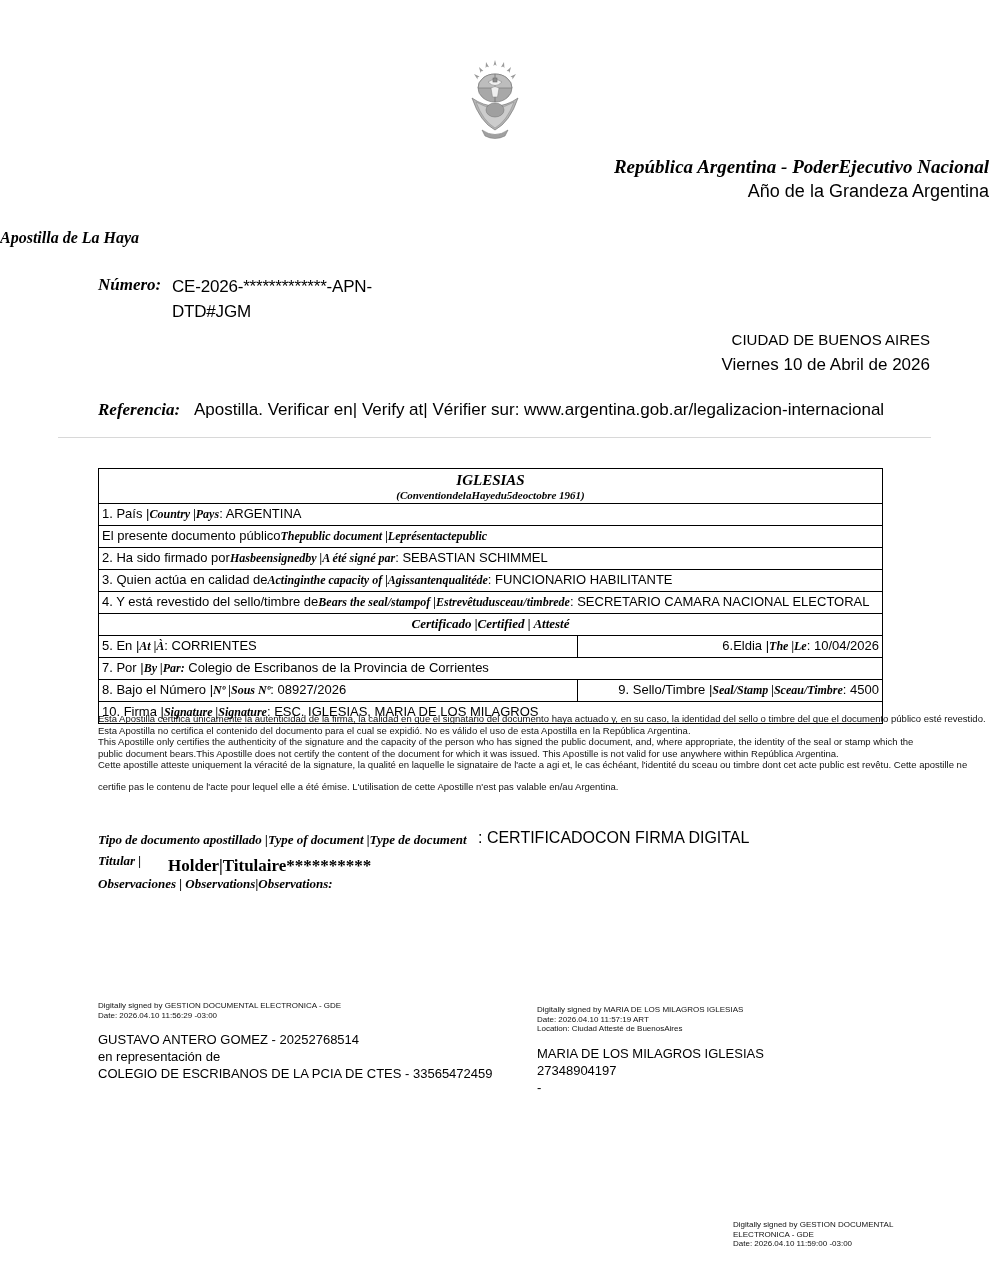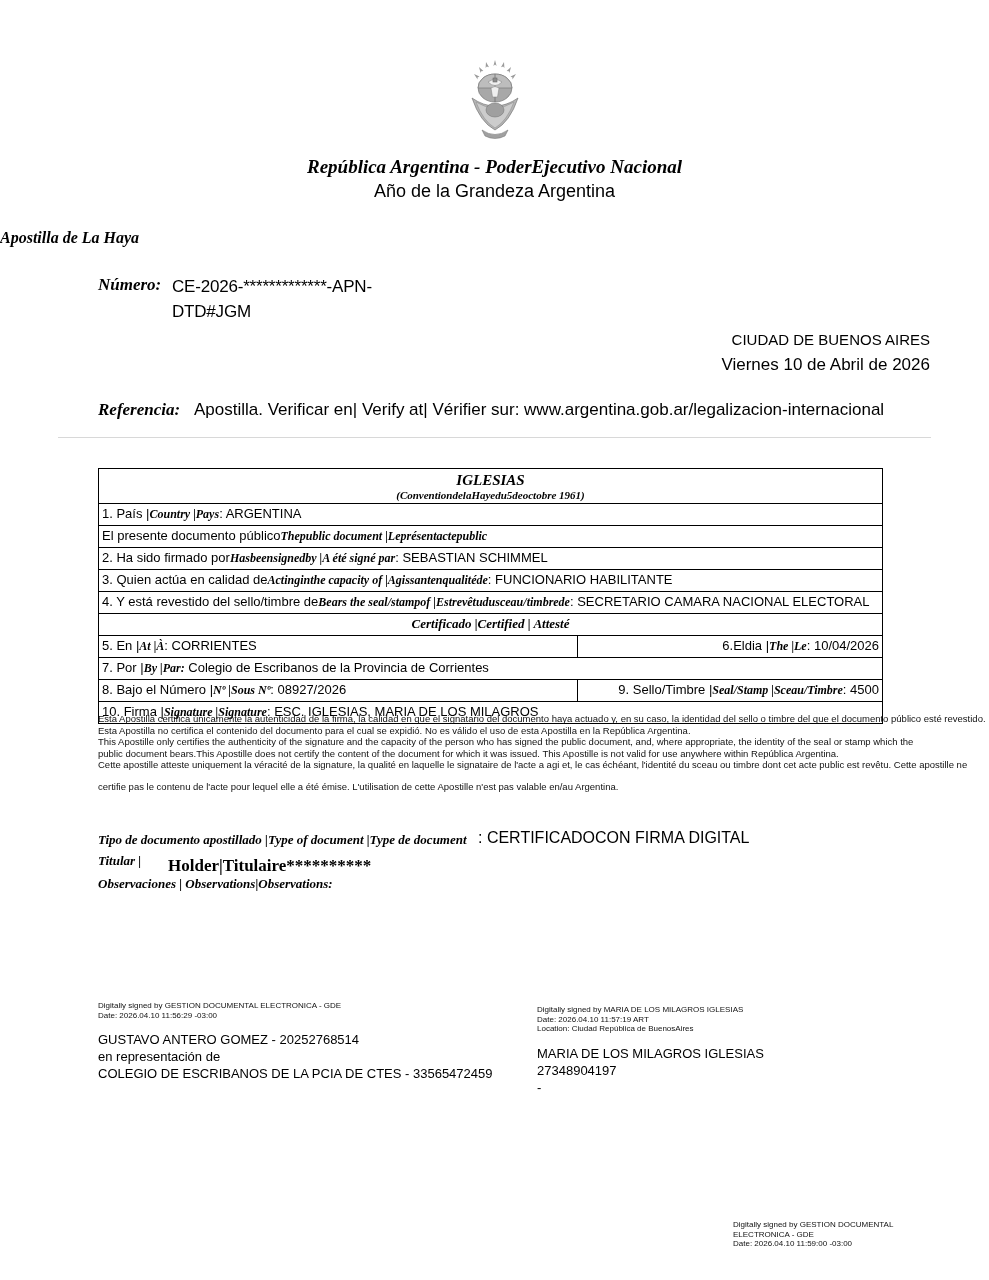--- a/index.html
+++ b/index.html
@@ -27,32 +27,32 @@
     left: 462px;
     top: 58px;
     width: 66px;
     height: 86px;
   }
   .hdr-title {
     position: absolute;
     left: 0;
     right: 0;
     top: 156px;
-    text-align: center;
+    text-align: right;
     font-family: "Liberation Serif", serif;
     font-weight: bold;
     font-style: italic;
     font-size: 19px;
   }
   .hdr-sub {
     position: absolute;
     left: 0;
     right: 0;
     top: 181px;
-    text-align: center;
+    text-align: right;
     font-size: 18px;
   }
   .hdr-apostilla {
     position: absolute;
     left: 0;
     right: 0;
     top: 229px;
     font-family: "Liberation Serif", serif;
     font-weight: bold;
     font-style: italic;
@@ -371,21 +371,21 @@
       <div>GUSTAVO ANTERO GOMEZ - 20252768514</div>
       <div>en representación de</div>
       <div>COLEGIO DE ESCRIBANOS DE LA PCIA DE CTES - 33565472459</div>
     </div>
   </div>
 
   <div class="sigblk sig-right">
     <div class="sig-meta">
       <div>Digitally signed by MARIA DE LOS MILAGROS IGLESIAS</div>
       <div>Date: 2026.04.10 11:57:19 ART</div>
-      <div>Location: Ciudad República de BuenosAires</div>
+      <div>Location: Ciudad Attesté de BuenosAires</div>
     </div>
     <div class="sig-name">
       <div>MARIA DE LOS MILAGROS IGLESIAS</div>
       <div>27348904197</div>
       <div>-</div>
     </div>
   </div>
 
   <div class="sigblk sig-bottom">
     <div class="sig-meta">

